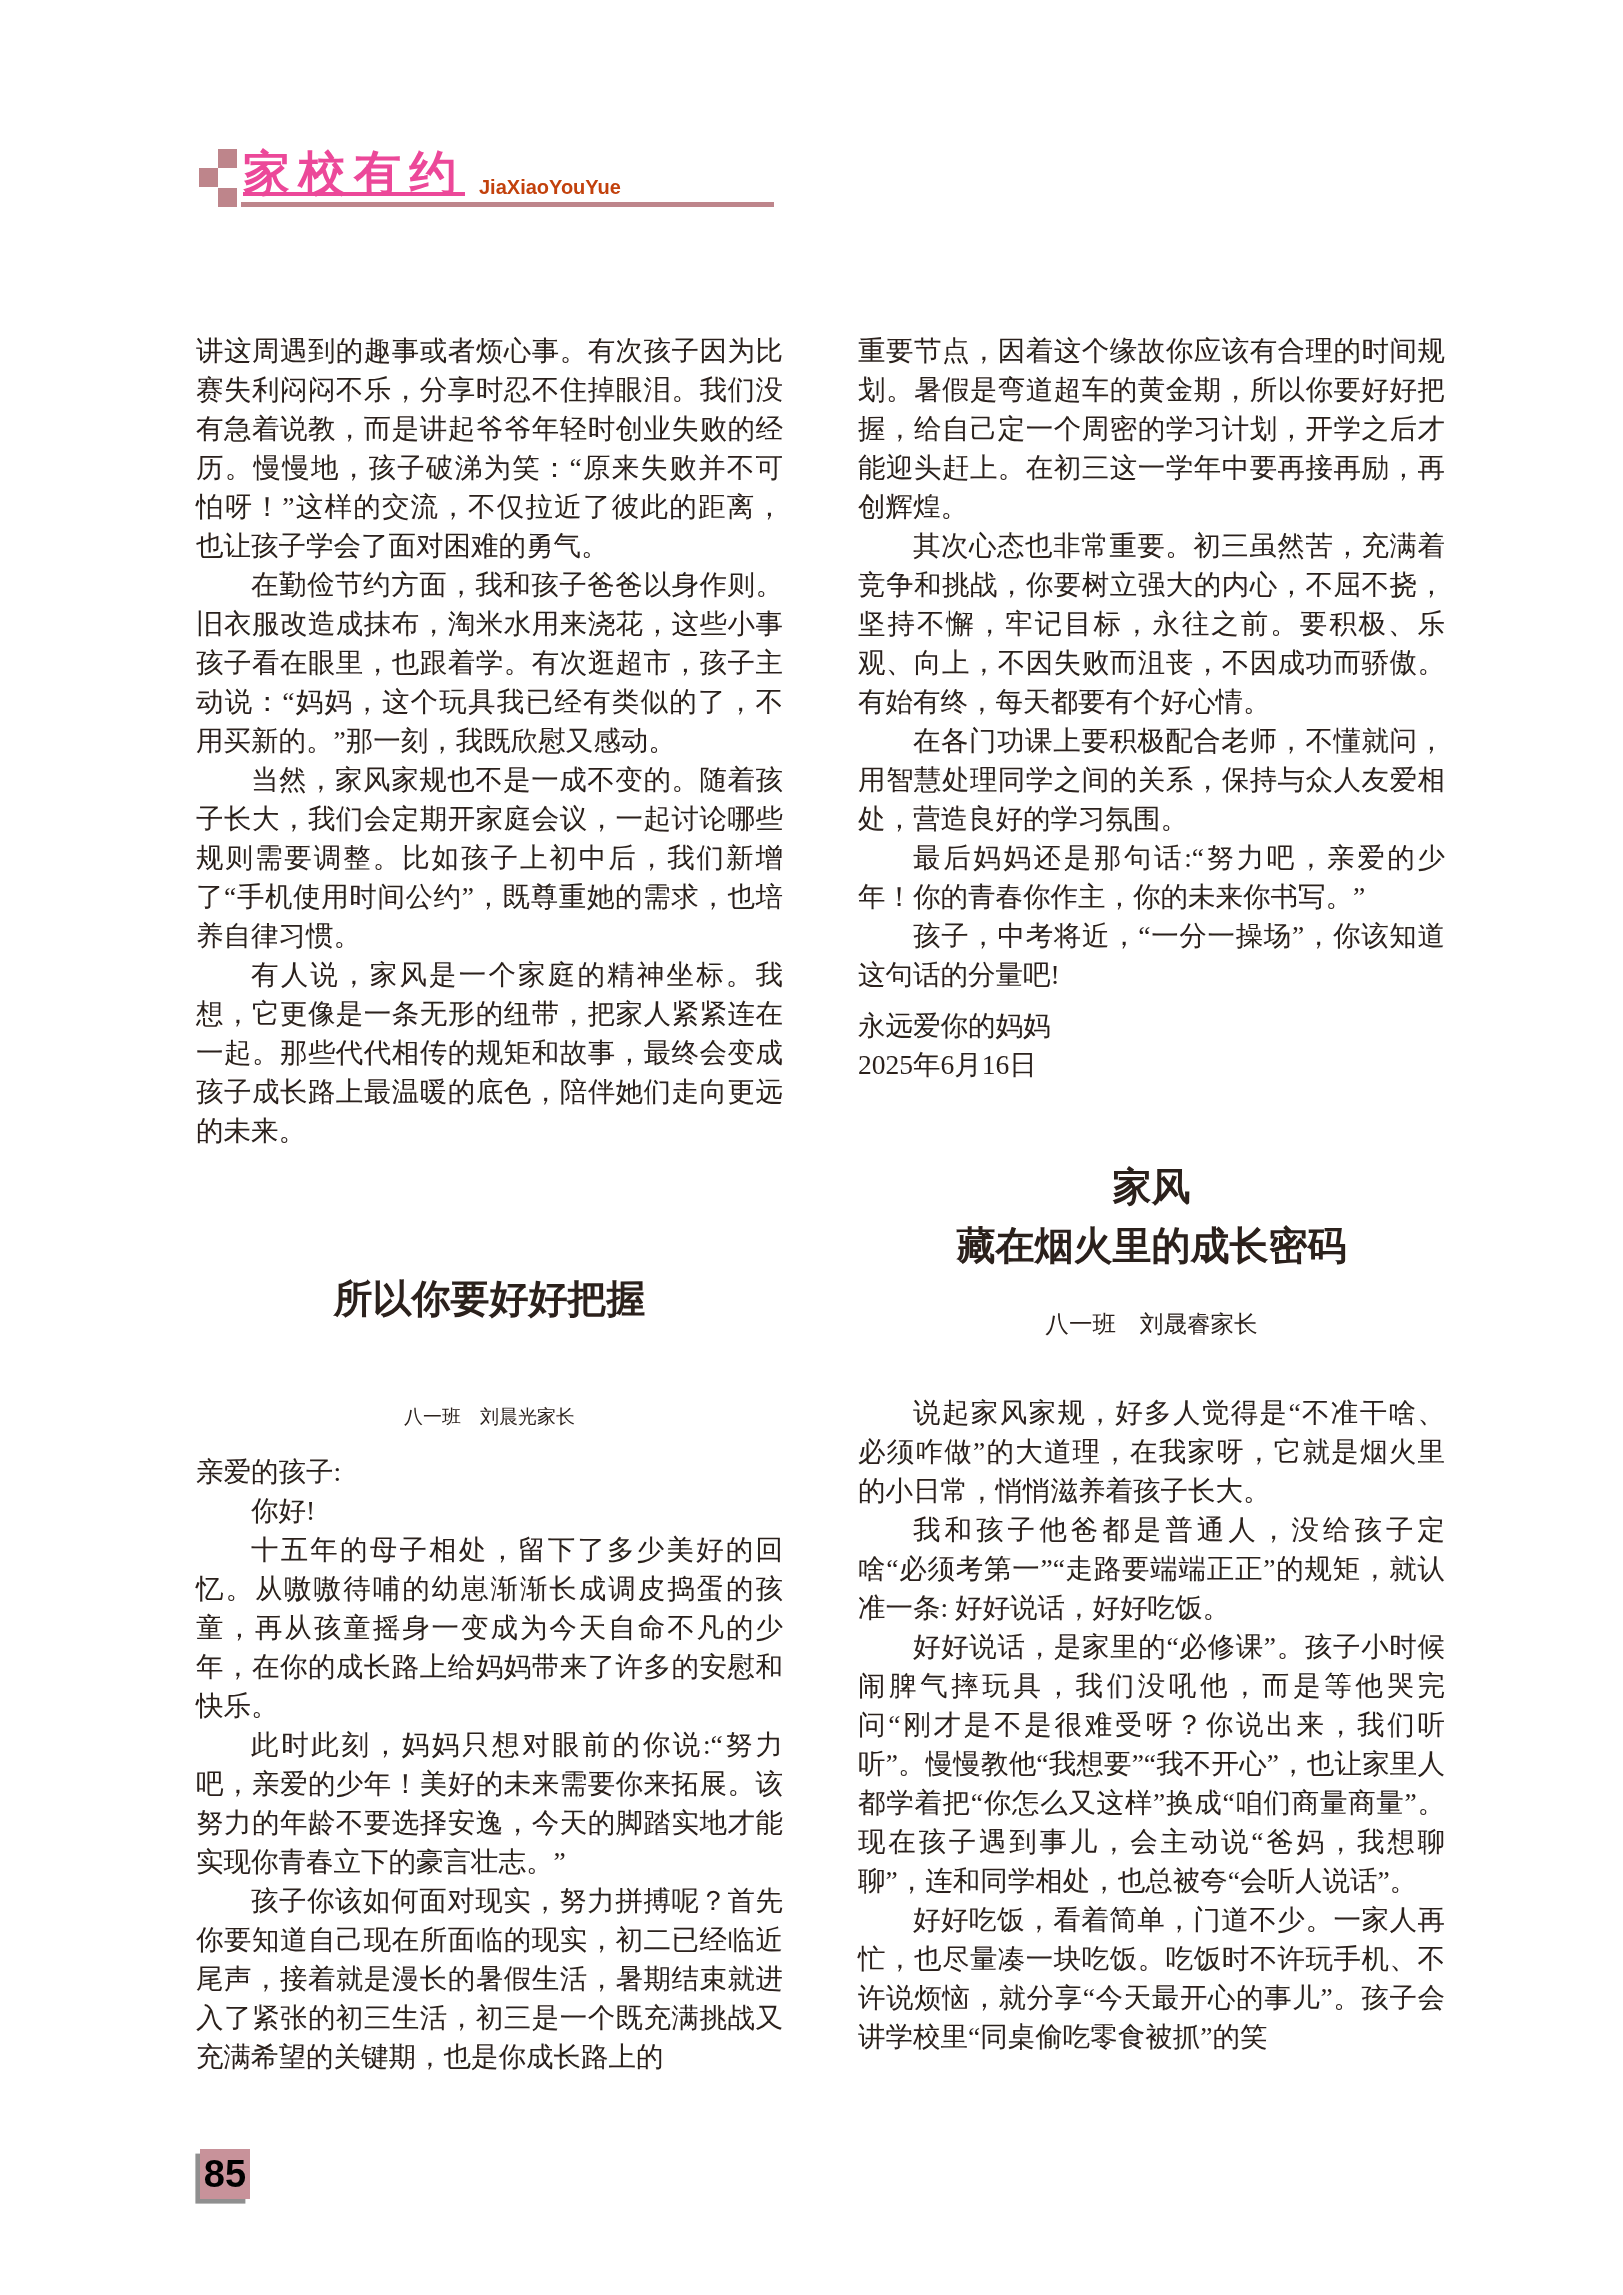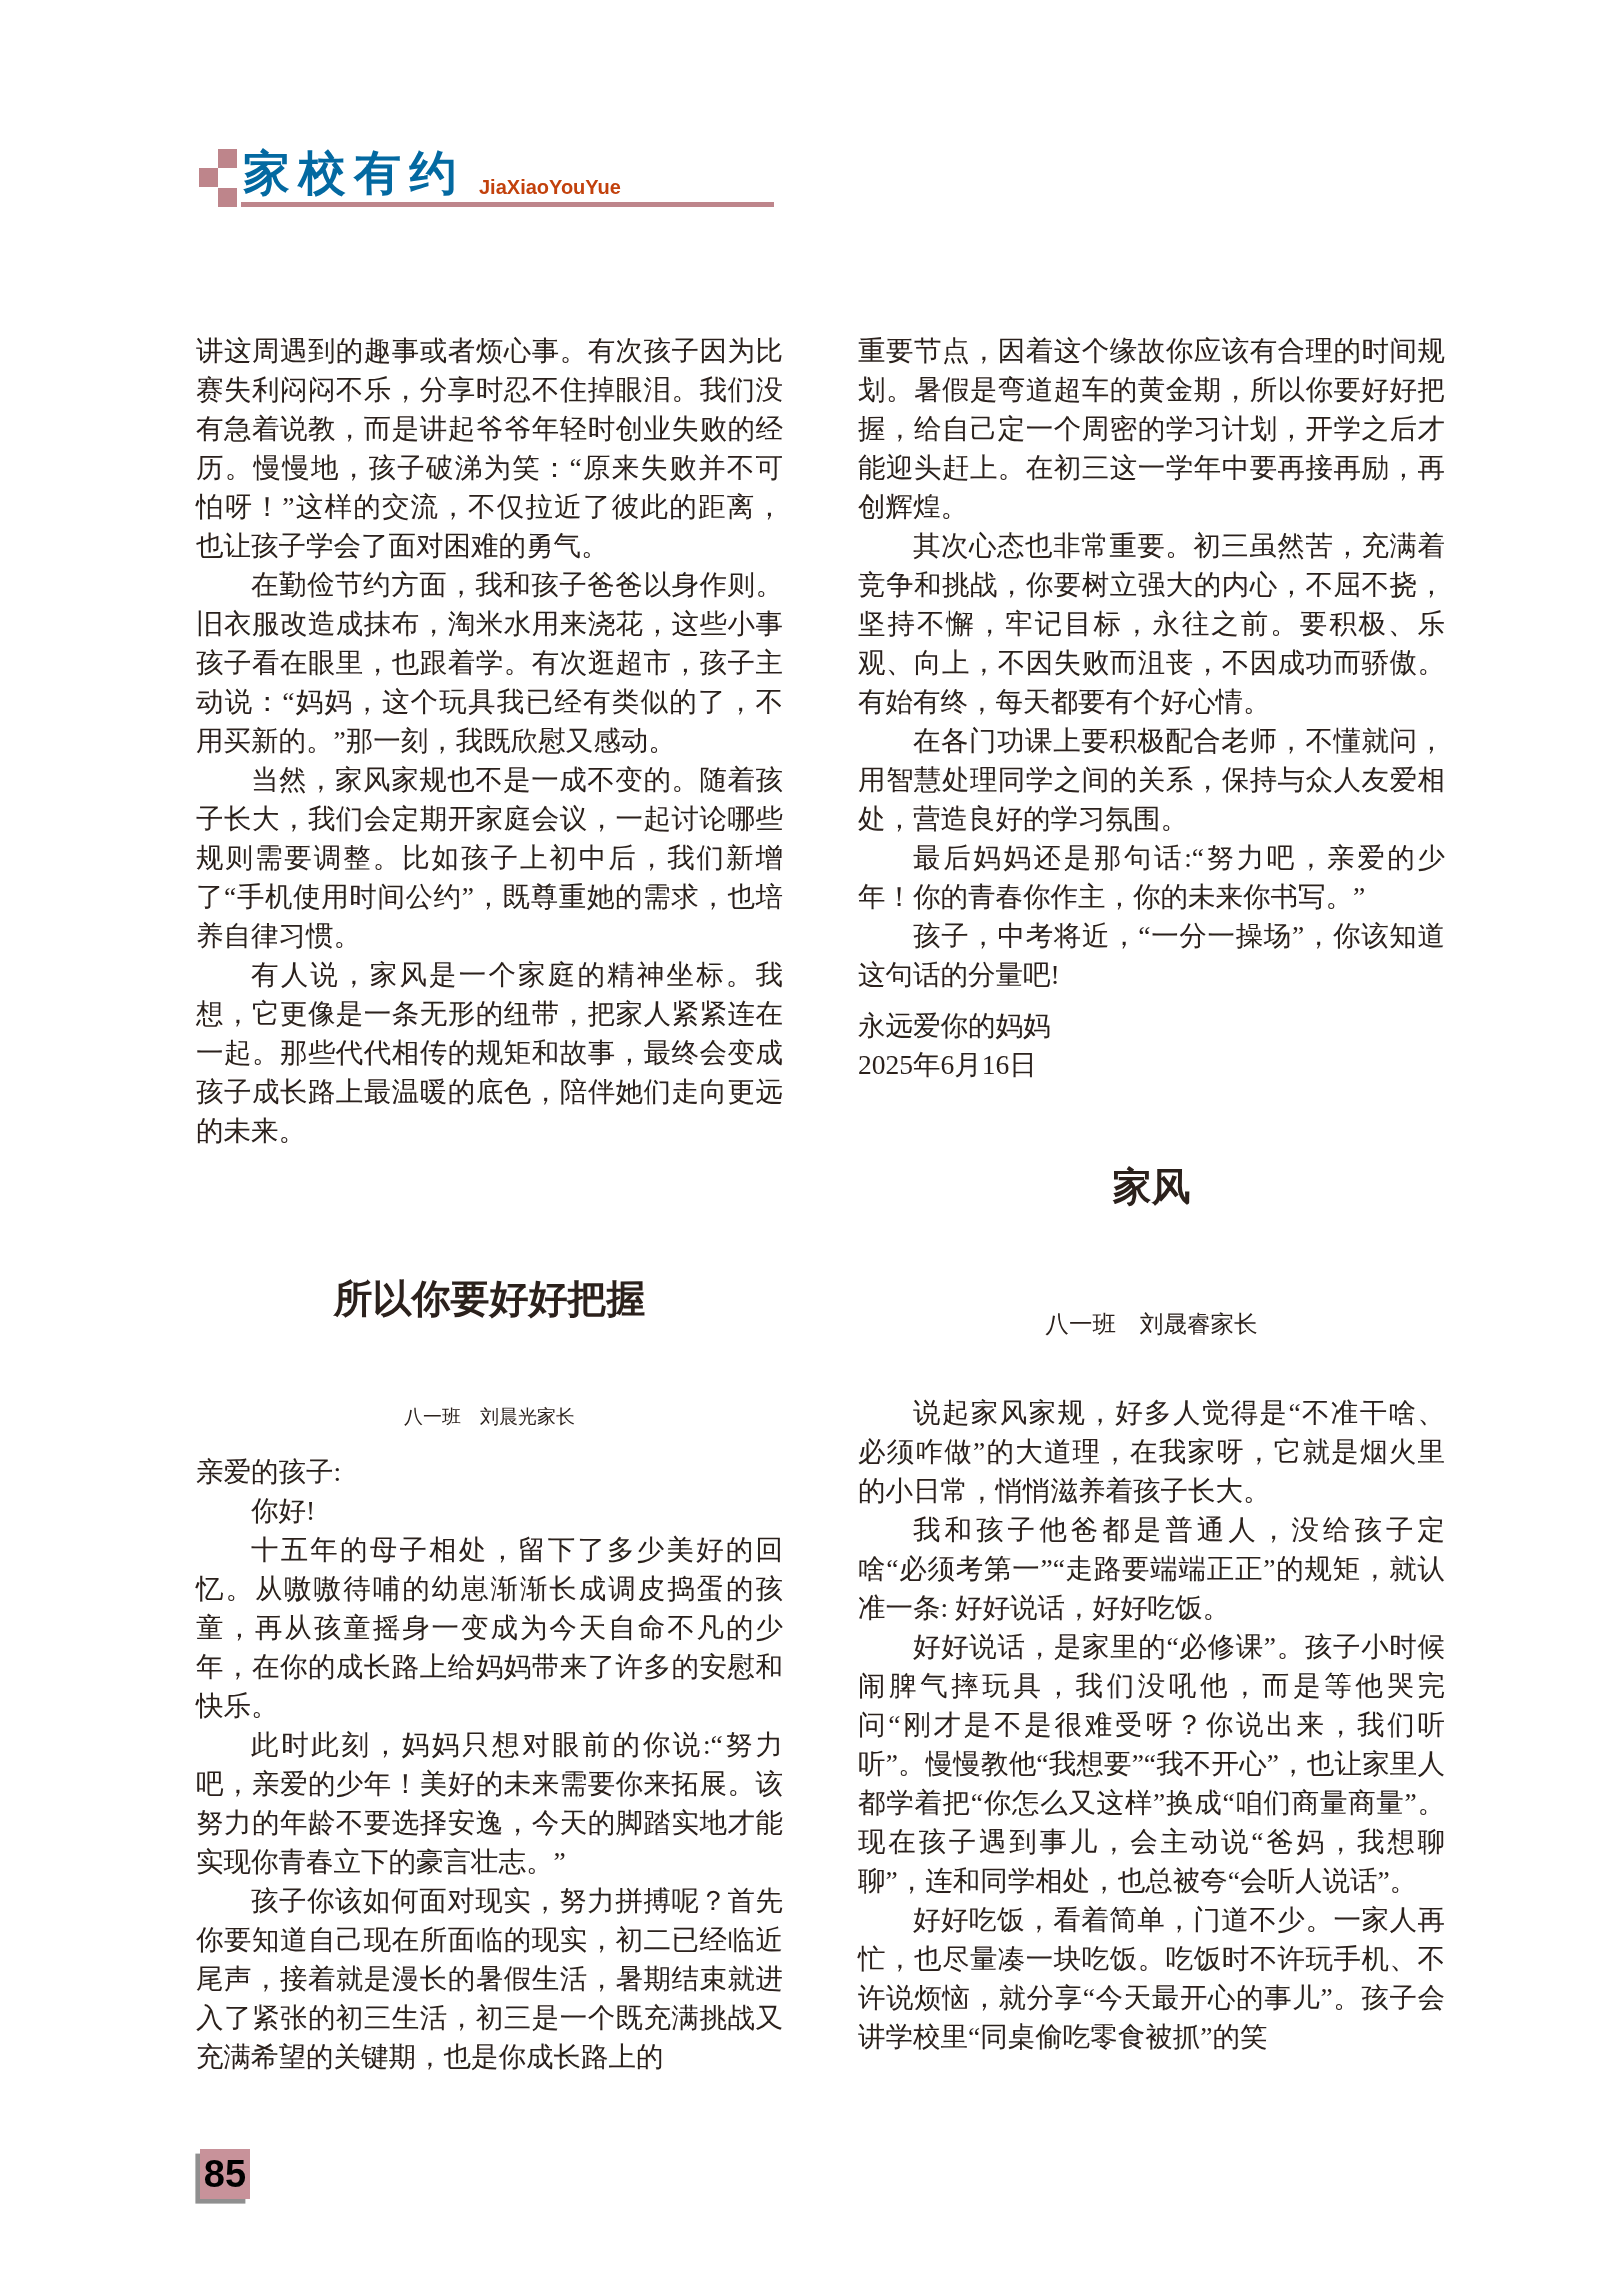--- a/index.html
+++ b/index.html
@@ -53,21 +53,21 @@
 </style>
 </head>
 <body>
 
 <div class="page">
 
   <div>
     <div class="checker" style="left: 199px; top: 168px; background: rgb(190, 133, 139);"></div>
     <div class="checker" style="left: 218px; top: 149px; background: rgb(190, 133, 139);"></div>
     <div class="checker" style="left: 218px; top: 188px; background: rgb(190, 133, 139);"></div>
-    <div class="logo-cn accent-text" style="color: #0369a1;">家校有约</div>
+    <div class="logo-cn accent-text" style="color: #ec4899; text-decoration: underline;">家校有约</div>
     <div class="logo-py accent-text" style="color: #c2410c;">JiaXiaoYouYue</div>
     <div class="logo-rule accent-bg" style="background: rgb(190, 133, 139);"></div>
   </div>
 
   <div class="col col-left blk-left-art">
       <p class="para">讲这周遇到的趣事或者烦心事。有次孩子因为比赛失利闷闷不乐，分享时忍不住掉眼泪。我们没有急着说教，而是讲起爷爷年轻时创业失败的经历。慢慢地，孩子破涕为笑：“原来失败并不可怕呀！”这样的交流，不仅拉近了彼此的距离，也让孩子学会了面对困难的勇气。</p>
       <p class="para indent">在勤俭节约方面，我和孩子爸爸以身作则。旧衣服改造成抹布，淘米水用来浇花，这些小事孩子看在眼里，也跟着学。有次逛超市，孩子主动说：“妈妈，这个玩具我已经有类似的了，不用买新的。”那一刻，我既欣慰又感动。</p>
       <p class="para indent">当然，家风家规也不是一成不变的。随着孩子长大，我们会定期开家庭会议，一起讨论哪些规则需要调整。比如孩子上初中后，我们新增了“手机使用时间公约”，既尊重她的需求，也培养自律习惯。</p>
       <p class="para indent">有人说，家风是一个家庭的精神坐标。我想，它更像是一条无形的纽带，把家人紧紧连在一起。那些代代相传的规矩和故事，最终会变成孩子成长路上最温暖的底色，陪伴她们走向更远的未来。</p>
     </div>
@@ -93,20 +93,21 @@
         <p class="para indent">在各门功课上要积极配合老师，不懂就问，用智慧处理同学之间的关系，保持与众人友爱相处，营造良好的学习氛围。</p>
         <p class="para indent">最后妈妈还是那句话:“努力吧，亲爱的少年！你的青春你作主，你的未来你书写。”</p>
         <p class="para indent">孩子，中考将近，“一分一操场”，你该知道这句话的分量吧!</p>
       </div>
     <p class="sig-line sig-name">永远爱你的妈妈</p>
     <p class="sig-line">2025年6月16日</p>
   </div>
 
   <div class="col col-right blk-art2-title">
     <div>家风</div>
+    <div>藏在烟火里的成长密码</div>
   </div>
 
   <div class="col col-right blk-art2-byline">八一班　刘晟睿家长</div>
 
   <div class="col col-right blk-art2-body">
       <p class="para indent">说起家风家规，好多人觉得是“不准干啥、必须咋做”的大道理，在我家呀，它就是烟火里的小日常，悄悄滋养着孩子长大。</p>
       <p class="para indent">我和孩子他爸都是普通人，没给孩子定啥“必须考第一”“走路要端端正正”的规矩，就认准一条: 好好说话，好好吃饭。</p>
       <p class="para indent">好好说话，是家里的“必修课”。孩子小时候闹脾气摔玩具，我们没吼他，而是等他哭完问“刚才是不是很难受呀？你说出来，我们听听”。慢慢教他“我想要”“我不开心”，也让家里人都学着把“你怎么又这样”换成“咱们商量商量”。现在孩子遇到事儿，会主动说“爸妈，我想聊聊”，连和同学相处，也总被夸“会听人说话”。</p>
       <p class="para indent">好好吃饭，看着简单，门道不少。一家人再忙，也尽量凑一块吃饭。吃饭时不许玩手机、不许说烦恼，就分享“今天最开心的事儿”。孩子会讲学校里“同桌偷吃零食被抓”的笑</p>
     </div>

